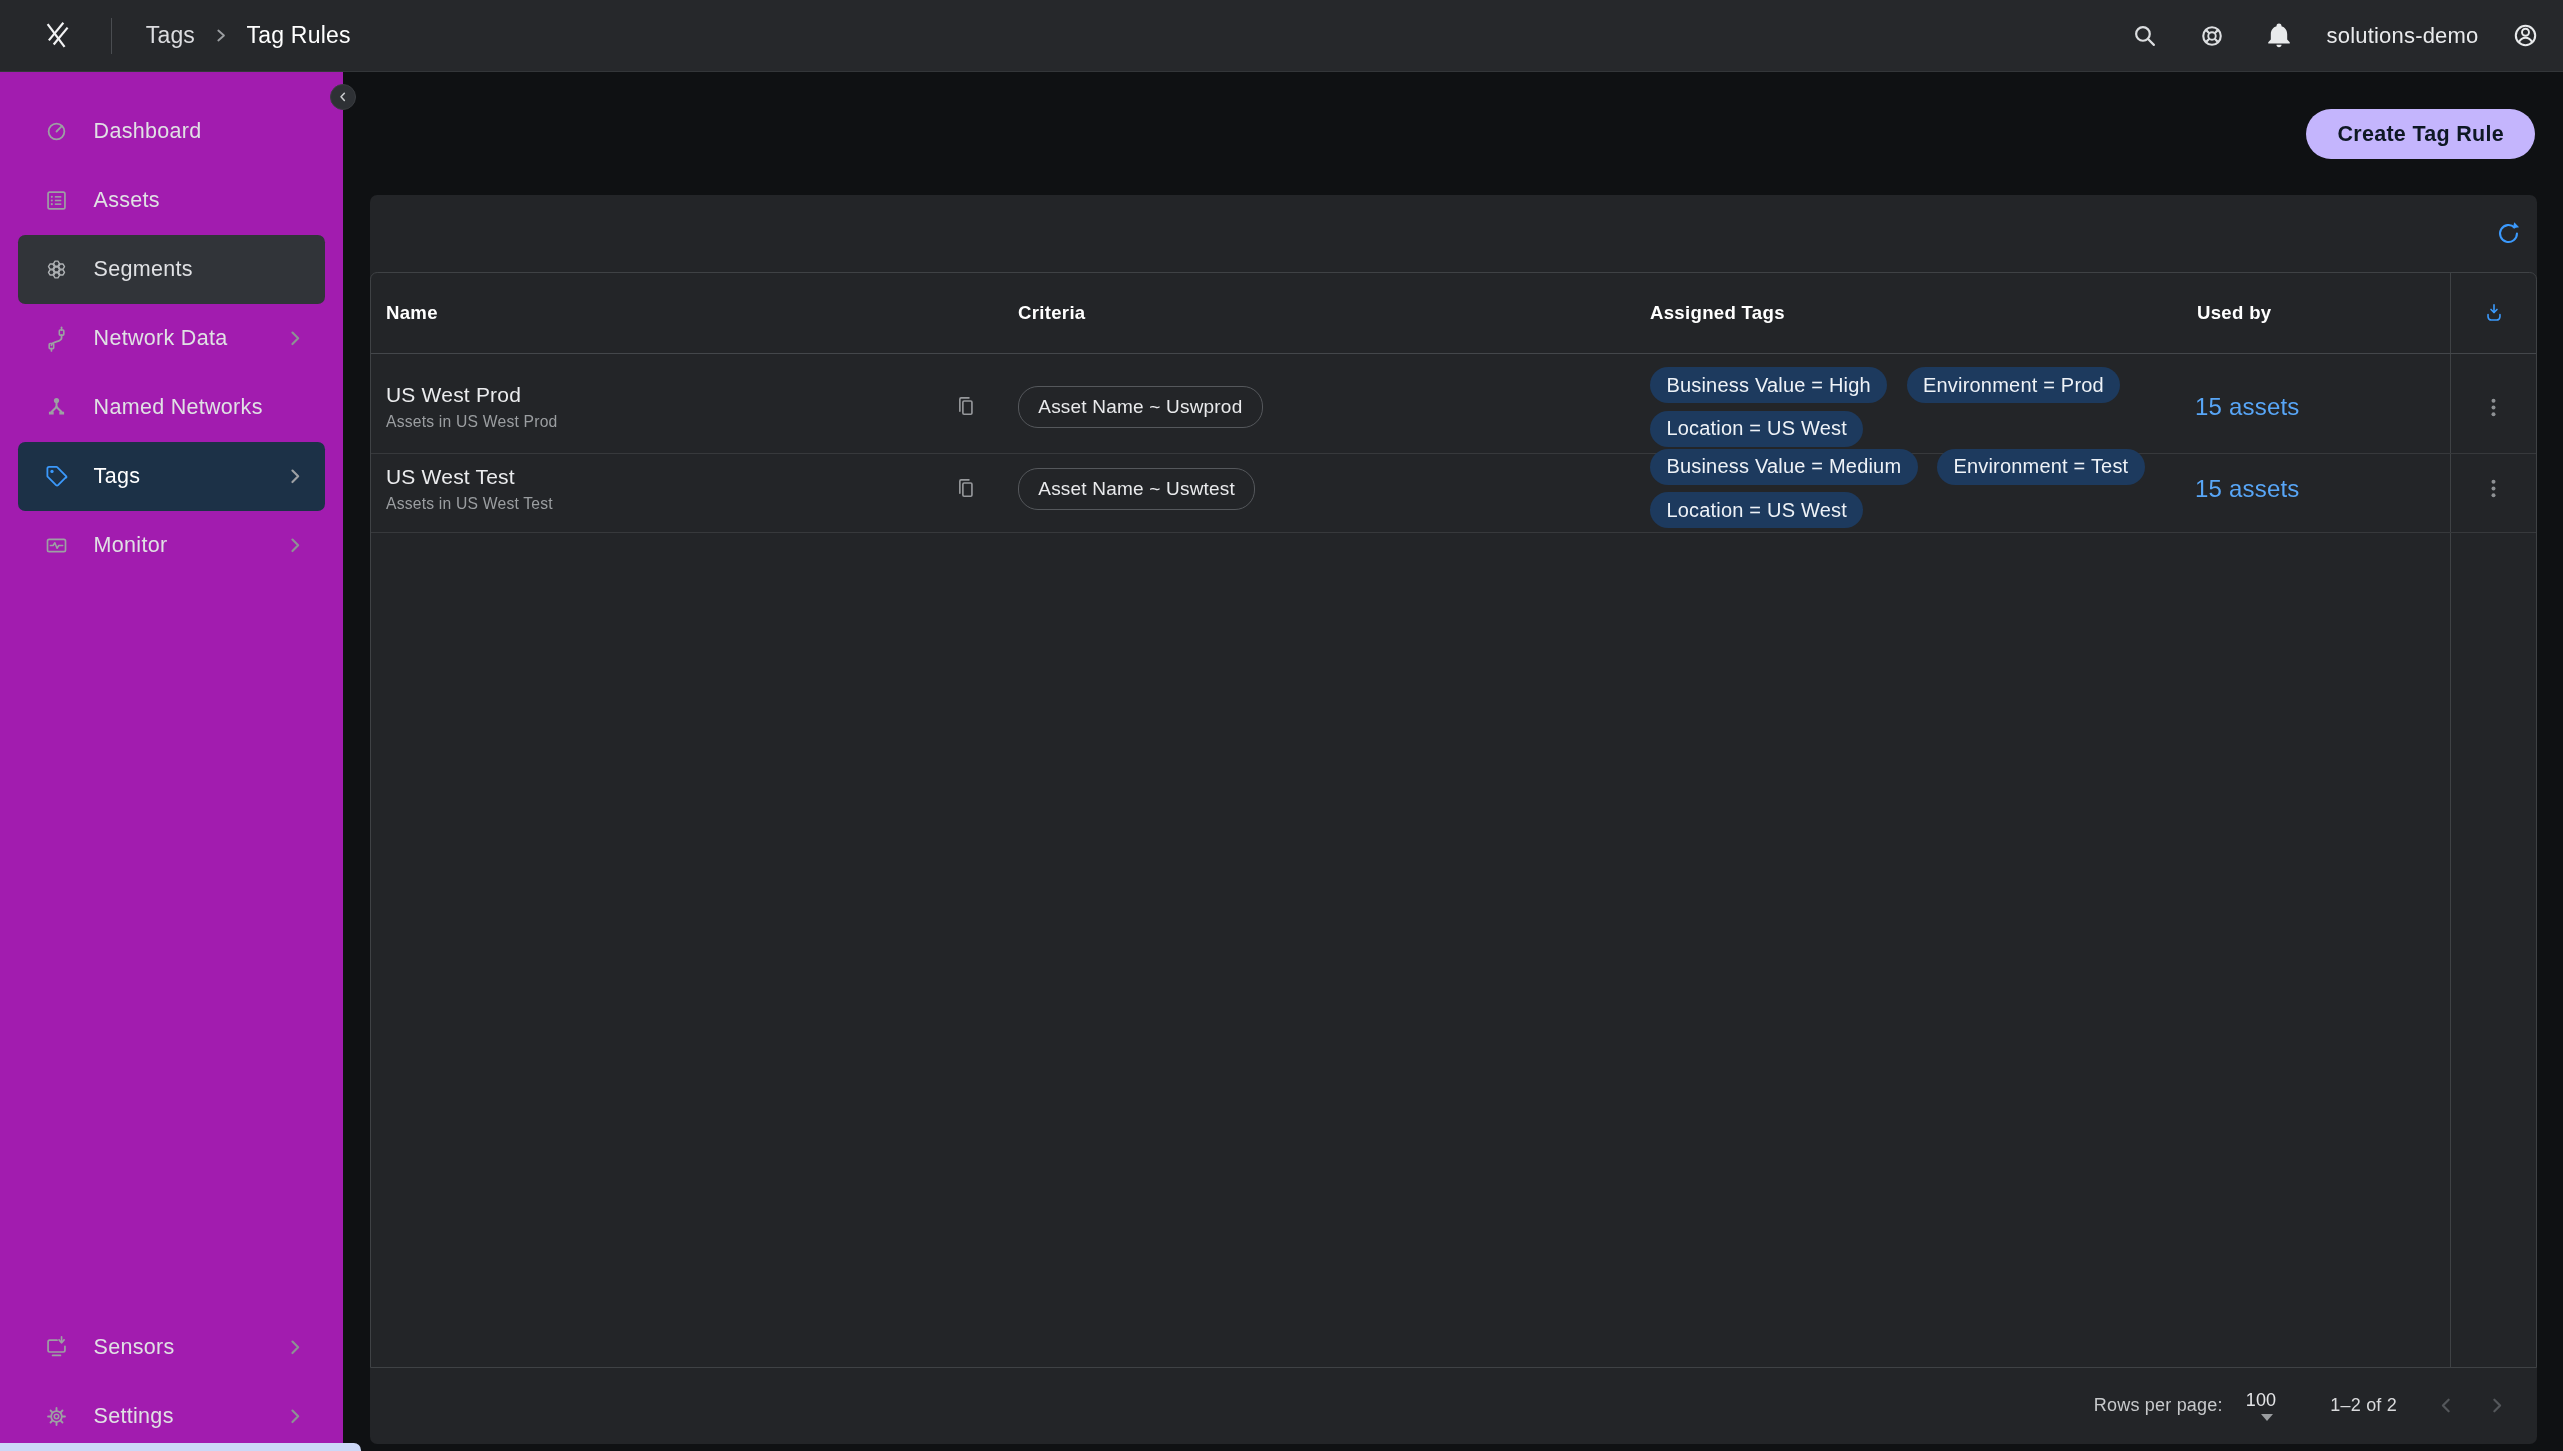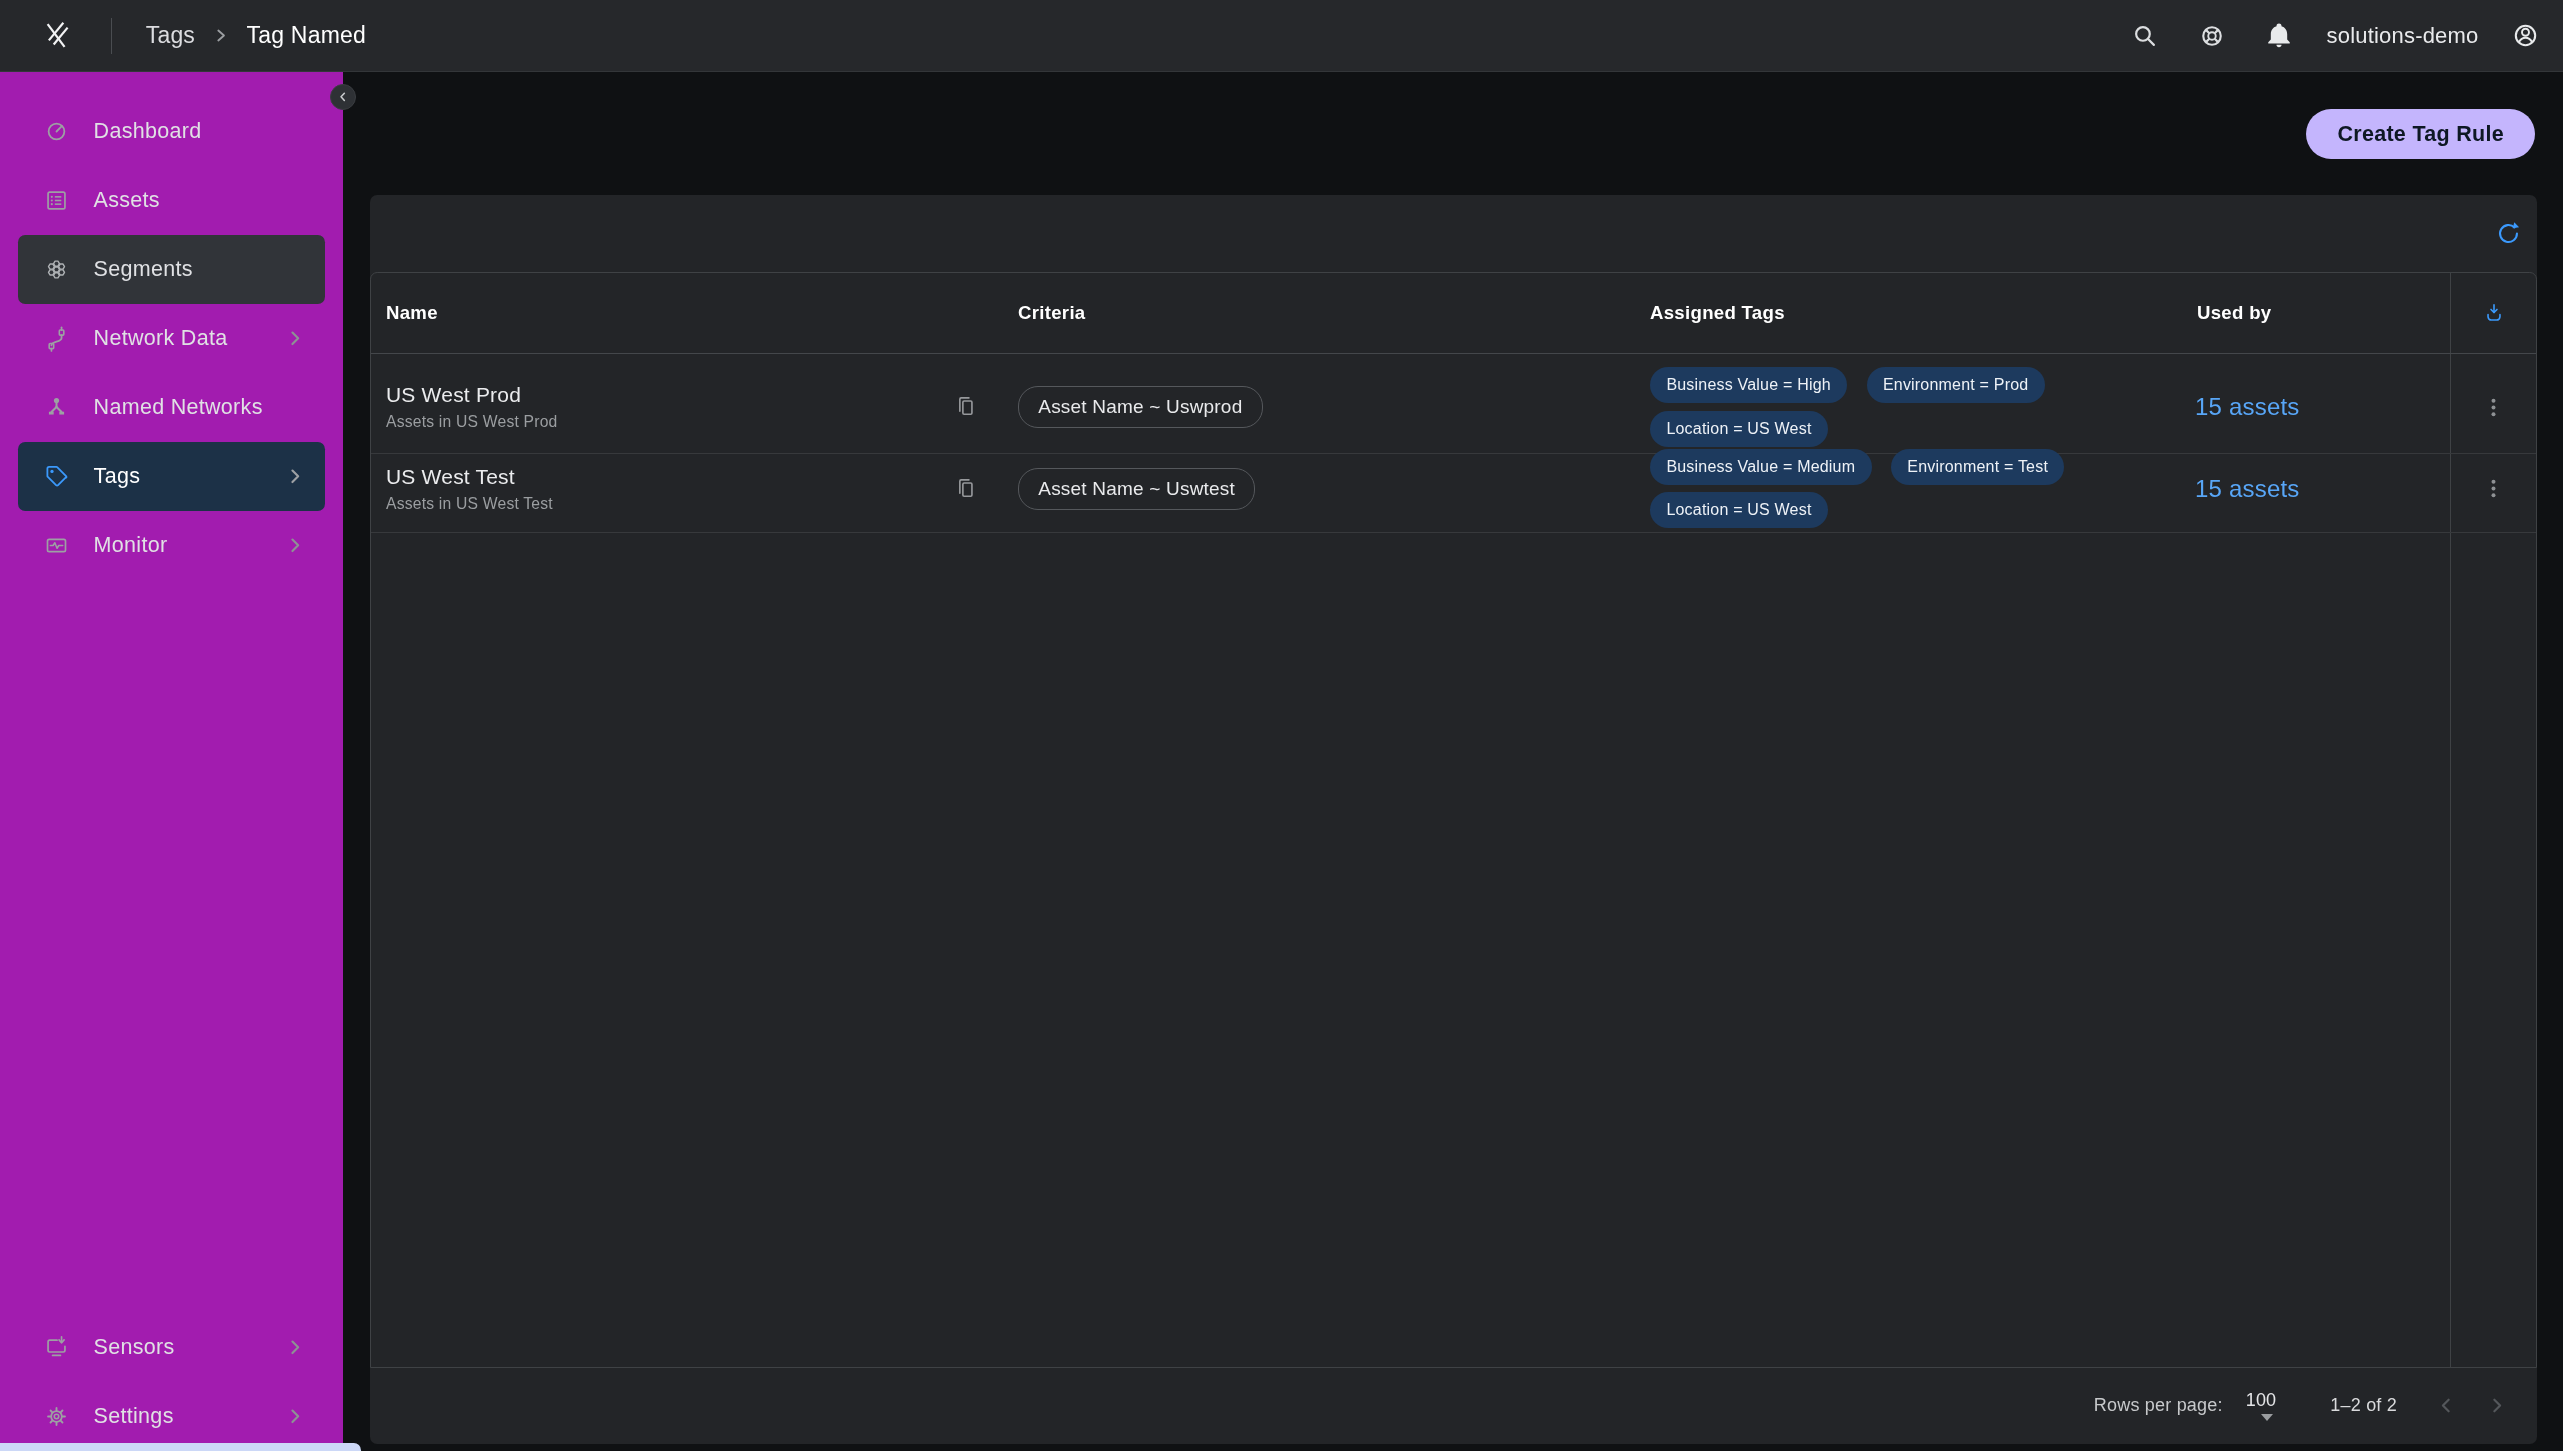--- a/index.html
+++ b/index.html
@@ -77,21 +77,21 @@
     position:absolute;left:647px;top:50%;transform:translateY(-50%);
     height:40px;display:inline-flex;align-items:center;padding:0 19.3px;
     border:1.1px solid #55585c;border-radius:20px;color:#e9eaec;font-size:19px;letter-spacing:0.2px;white-space:nowrap;
   }
   .cell-tags{
     position:absolute;left:1279px;width:501px;top:0;bottom:0;
     display:flex;flex-wrap:wrap;align-items:center;align-content:center;column-gap:19.3px;row-gap:7.2px;
   }
   .tag-chip{
     height:36px;display:inline-flex;align-items:center;padding:0 16.4px;border-radius:18px;
-    background:#1d3a5e;color:#eef2f7;font-size:16px;letter-spacing:0.2px;white-space:nowrap;
+    background:#1d3a5e;color:#eef2f7;font-size:20px;letter-spacing:0.2px;white-space:nowrap;
   }
   .used-link{position:absolute;left:1824px;top:50%;transform:translateY(-50%);color:#58a6f7;font-size:24px;letter-spacing:0.2px;cursor:pointer;text-decoration:none;}
   .kebab-btn{position:absolute;left:2079px;width:87px;top:0;bottom:0;display:flex;align-items:center;justify-content:center;background:none;border:none;cursor:pointer;}
   
   .pagination{
     position:absolute;left:0;right:0;bottom:0;height:77px;
     display:flex;align-items:center;justify-content:flex-end;padding-right:24px;box-sizing:border-box;
     color:#c7c9cb;font-size:18px;letter-spacing:0.2px;
   }
   .rpp-label{color:#c7c9cb;}
@@ -117,21 +117,21 @@
     </svg>
   </div>
   <div class="topbar-divider"></div>
   <div class="breadcrumb">
     <span class="crumb-parent">Tags</span>
     <span>
       <svg viewBox="0 0 20 24" width="14.3" height="17" fill="none" stroke="#9b9ea1" stroke-width="2.6" stroke-linecap="round" stroke-linejoin="round">
           <polyline points="6,5 14,12 6,19"></polyline>
         </svg>
     </span>
-    <span class="crumb-current">Tag Named</span>
+    <span class="crumb-current">Tag Rules</span>
   </div>
   <div class="topbar-right">
     <button class="tb-iconbtn" aria-label="search">
       <svg viewBox="0 0 44 44" width="30" height="30" fill="none" stroke="#dcdee0" stroke-width="3.2" stroke-linecap="round">
         <circle cx="19" cy="19" r="10"></circle>
           <line x1="26.5" y1="26.5" x2="35" y2="35"></line>
       </svg>
     </button>
     <button class="tb-iconbtn" aria-label="help">
       <svg viewBox="0 0 48 48" width="30" height="30" fill="none" stroke="#dcdee0">

